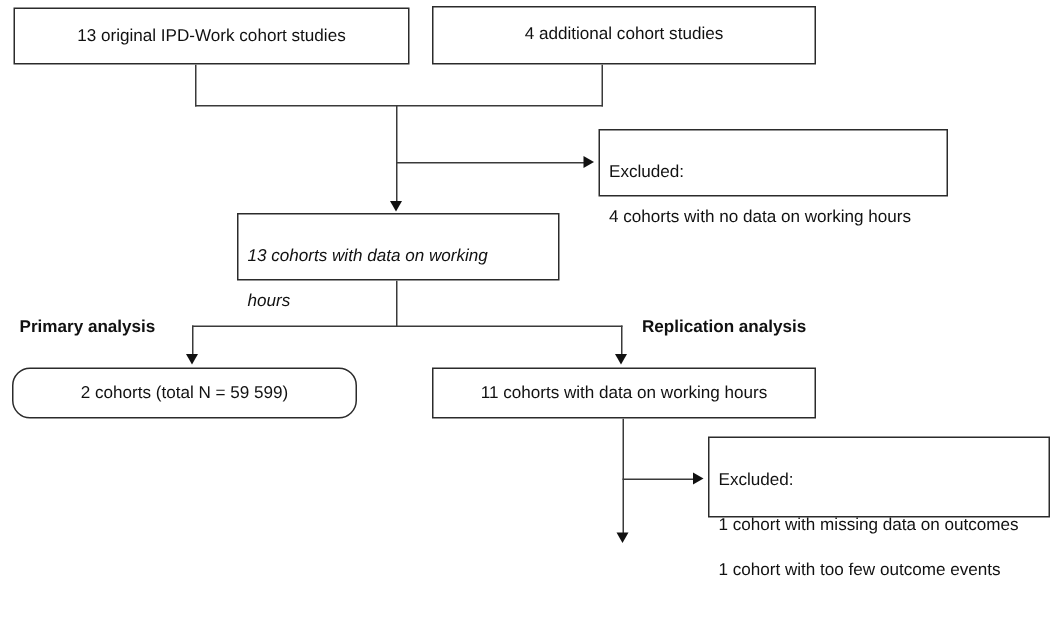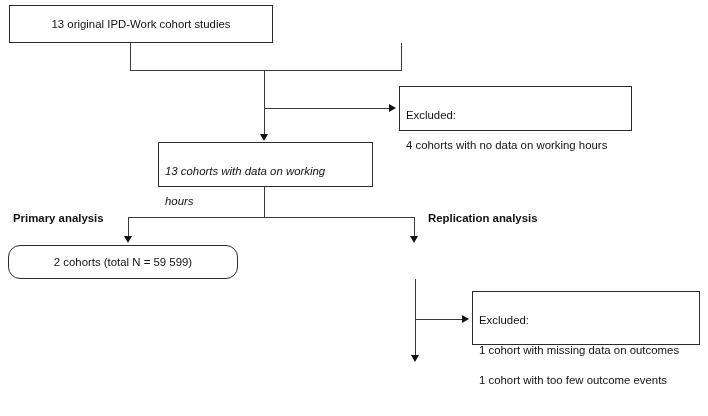--- a/index.html
+++ b/index.html
@@ -77,20 +77,23 @@
 </style>
 </head>
 <body>
 
 <div id="flowchart">
 
   <div class="node" style="left:9px; top:5px; width:264px; height:38px;">
     <span>13 original IPD-Work cohort studies</span>
   </div>
 
+  <div class="node" style="left:288px; top:4px; width:256px; height:39px;">
+    <span>4 additional cohort studies</span>
+  </div>
 
   <div class="ln ln-v" style="left:130px; top:43px; height:28px;"></div>
   <div class="ln ln-v" style="left:401px; top:43px; height:28px;"></div>
 
   <div class="ln ln-h" style="left:130px; top:70px; width:272px;"></div>
 
   <div class="ln ln-v" style="left:264px; top:70px; height:65px;"></div>
   <div class="arrow-down" style="left:259.5px; top:134px;"></div>
 
   <div class="ln ln-h" style="left:264px; top:108px; width:126px;"></div>
@@ -113,20 +116,23 @@
   <div class="ln ln-v" style="left:414px; top:217px; height:20px;"></div>
   <div class="arrow-down" style="left:409.5px; top:236px;"></div>
 
   <div class="section-label" style="left:13px; top:212px;">Primary analysis</div>
   <div class="section-label" style="left:428px; top:212px;">Replication analysis</div>
 
   <div class="node" style="left:8px; top:245px; width:230px; height:34px;border-radius:12px;">
     <span>2 cohorts (total N = 59 599)</span>
   </div>
 
+  <div class="node" style="left:288px; top:245px; width:256px; height:34px;">
+    <span>11 cohorts with data on working hours</span>
+  </div>
 
   <div class="ln ln-v" style="left:415px; top:279px; height:78px;"></div>
   <div class="arrow-down" style="left:410.5px; top:355px;"></div>
 
   <div class="ln ln-h" style="left:415px; top:319px; width:48px;"></div>
   <div class="arrow-right" style="left:462px; top:314.5px;"></div>
 
   <div class="node multiline" style="left:472px; top:291px; width:228px; height:54px;">
     <span class="node-line">Excluded:</span>
     <span class="node-line">1 cohort with missing data on outcomes</span>

